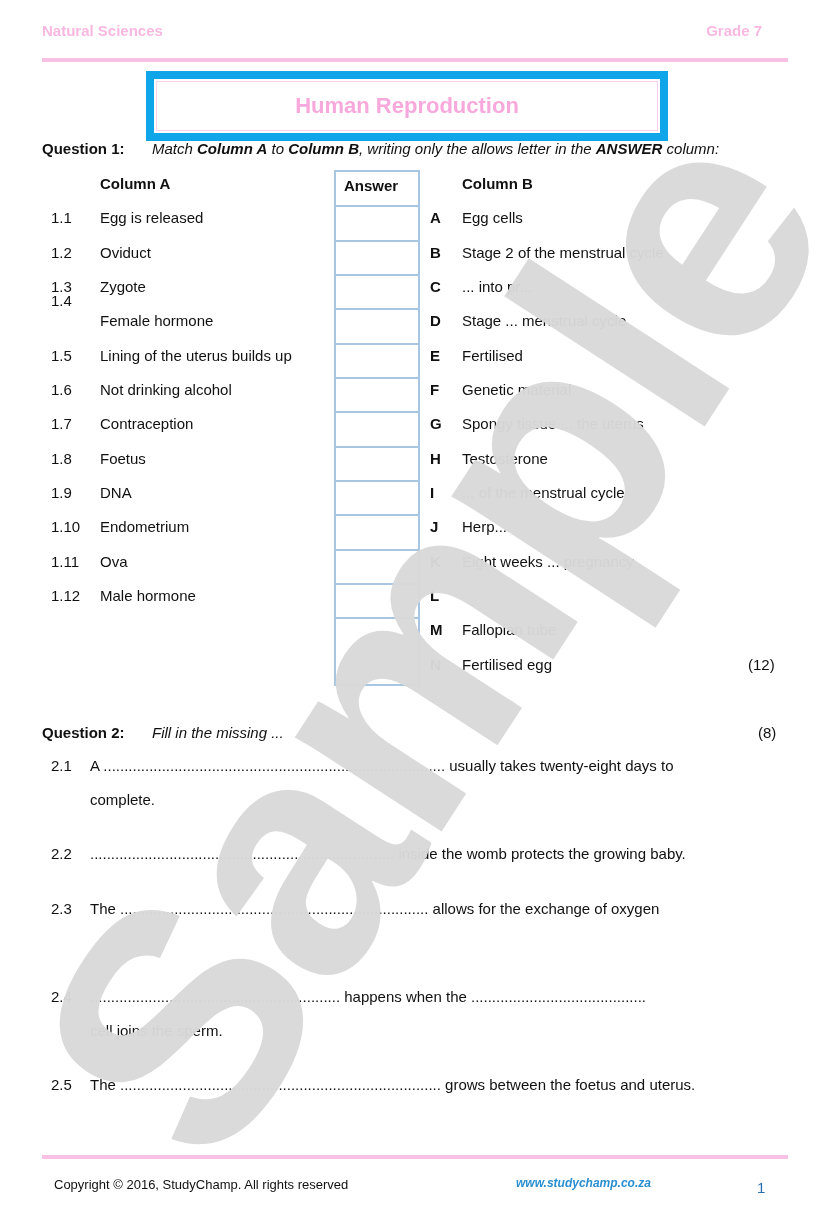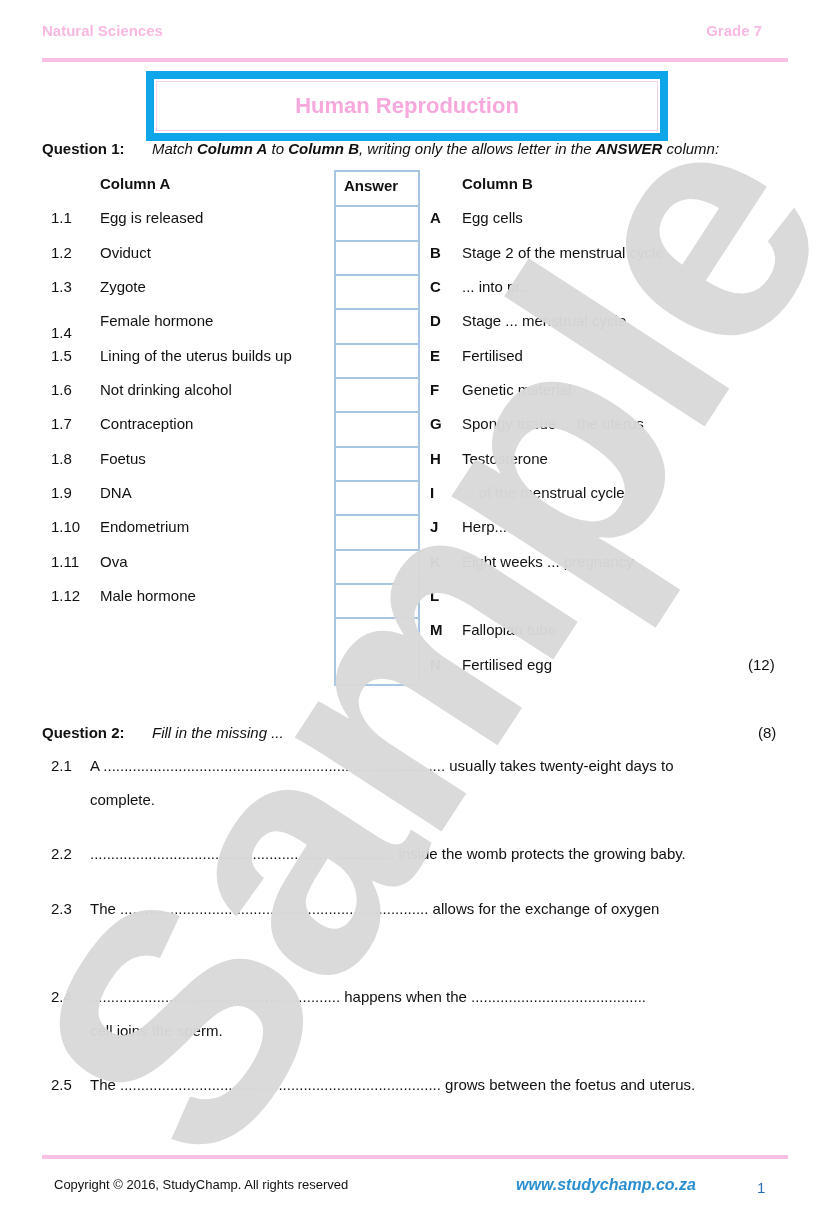--- a/index.html
+++ b/index.html
@@ -26,21 +26,21 @@
     .answer-head { position: absolute; left: 8px; top: 5px; font-size: 15px; font-weight: bold; }
     .answer-cell { position: absolute; left: 0; right: 0; height: 34px; border-top: 2px solid #a8c6e2; }
     .fill-line { position: absolute; font-size: 15px; white-space: nowrap; }
     .wm-text { position: absolute; left: 38px; top: 1100px; font-size: 42px; font-weight: bold; color: #d6d6d6;
                width: 780px; text-align: right; }
     .wm-sample { position: absolute; left: 430px; top: 640px; font-size: 330px; font-weight: bold; color: #d9d9d9;
                  transform: translate(-50%, -50%) rotate(-57deg); transform-origin: center; white-space: nowrap;
                  opacity: 0.97; letter-spacing: -6px; pointer-events: none; }
     .ftr-rule { position: absolute; left: 42px; width: 746px; top: 1155px; height: 4px; background: #f9c0e6; }
     .ftr-copy { position: absolute; left: 54px; top: 1177px; font-size: 13px; }
-    .ftr-url { position: absolute; left: 516px; top: 1176px; font-size: 16px; font-weight: bold; color: #2a8fd0; font-style: italic; }
+    .ftr-url { position: absolute; left: 516px; top: 1176px; font-size: 12px; font-weight: bold; color: #2a8fd0; font-style: italic; }
     .ftr-page { position: absolute; left: 757px; top: 1179px; font-size: 15px; color: #2a6fb0; }
     .layer-content { position: absolute; inset: 0; }
     .layer-wm { position: absolute; inset: 0; pointer-events: none; }
   </style>
 </head>
 <body>
 
 <div class="layer-content">
 
   <div class="hdr-left">Natural Sciences</div>
@@ -75,21 +75,21 @@
     <div class="answer-cell" style="top:411px;"></div>
     <div class="answer-cell" style="top:445px;"></div>
   </div>
 
   <div class="row-num" style="top:209px;">1.1</div>
   <div class="row-text" style="top:209px;">Egg is released</div>
   <div class="row-num" style="top:244px;">1.2</div>
   <div class="row-text" style="top:244px;text-align:center;">Oviduct</div>
   <div class="row-num" style="top:278px;">1.3</div>
   <div class="row-text" style="top:278px;">Zygote</div>
-  <div class="row-num" style="top:324px;text-align:right;">1.4</div>
+  <div class="row-num" style="top:292px;text-align:right;">1.4</div>
   <div class="row-text" style="top:312px;">Female hormone</div>
   <div class="row-num" style="top:347px;">1.5</div>
   <div class="row-text" style="top:347px;">Lining of the uterus builds up</div>
   <div class="row-num" style="top:381px;">1.6</div>
   <div class="row-text" style="top:381px;">Not drinking alcohol</div>
   <div class="row-num" style="top:415px;">1.7</div>
   <div class="row-text" style="top:415px;">Contraception</div>
   <div class="row-num" style="top:450px;">1.8</div>
   <div class="row-text" style="top:450px;">Foetus</div>
   <div class="row-num" style="top:484px;">1.9</div>

